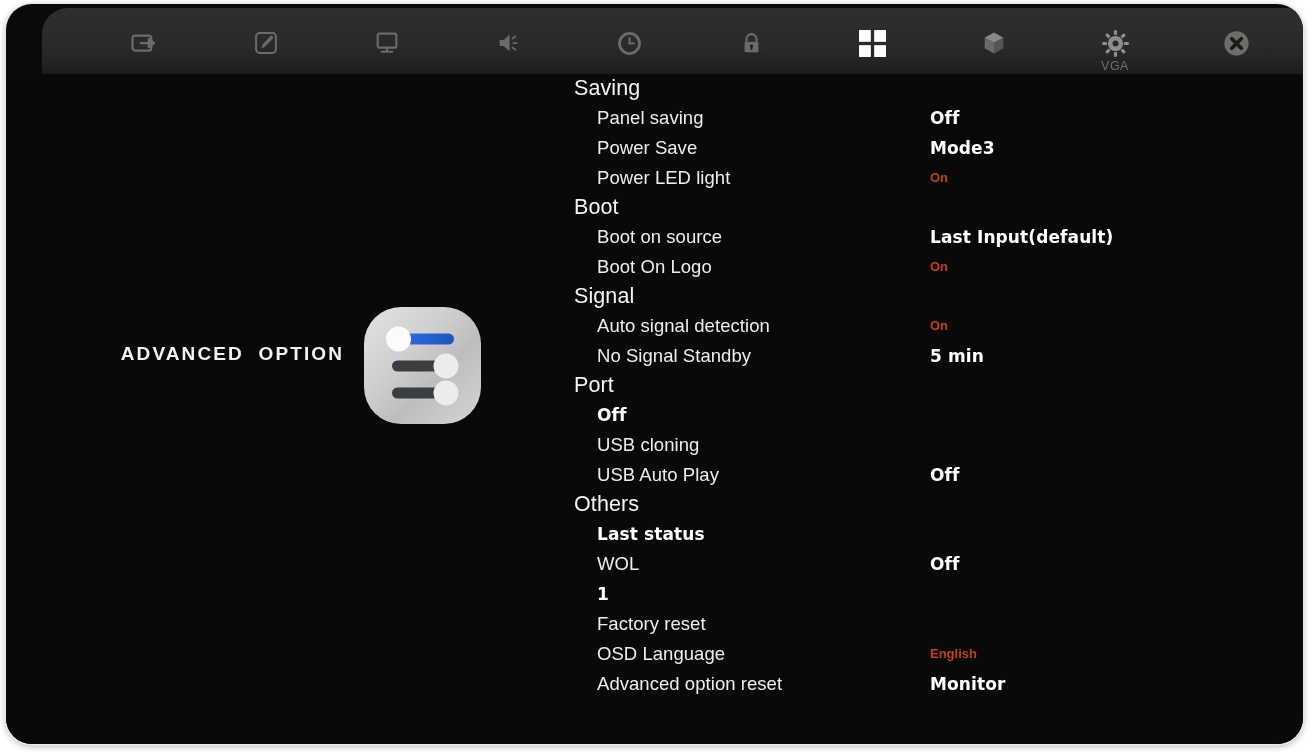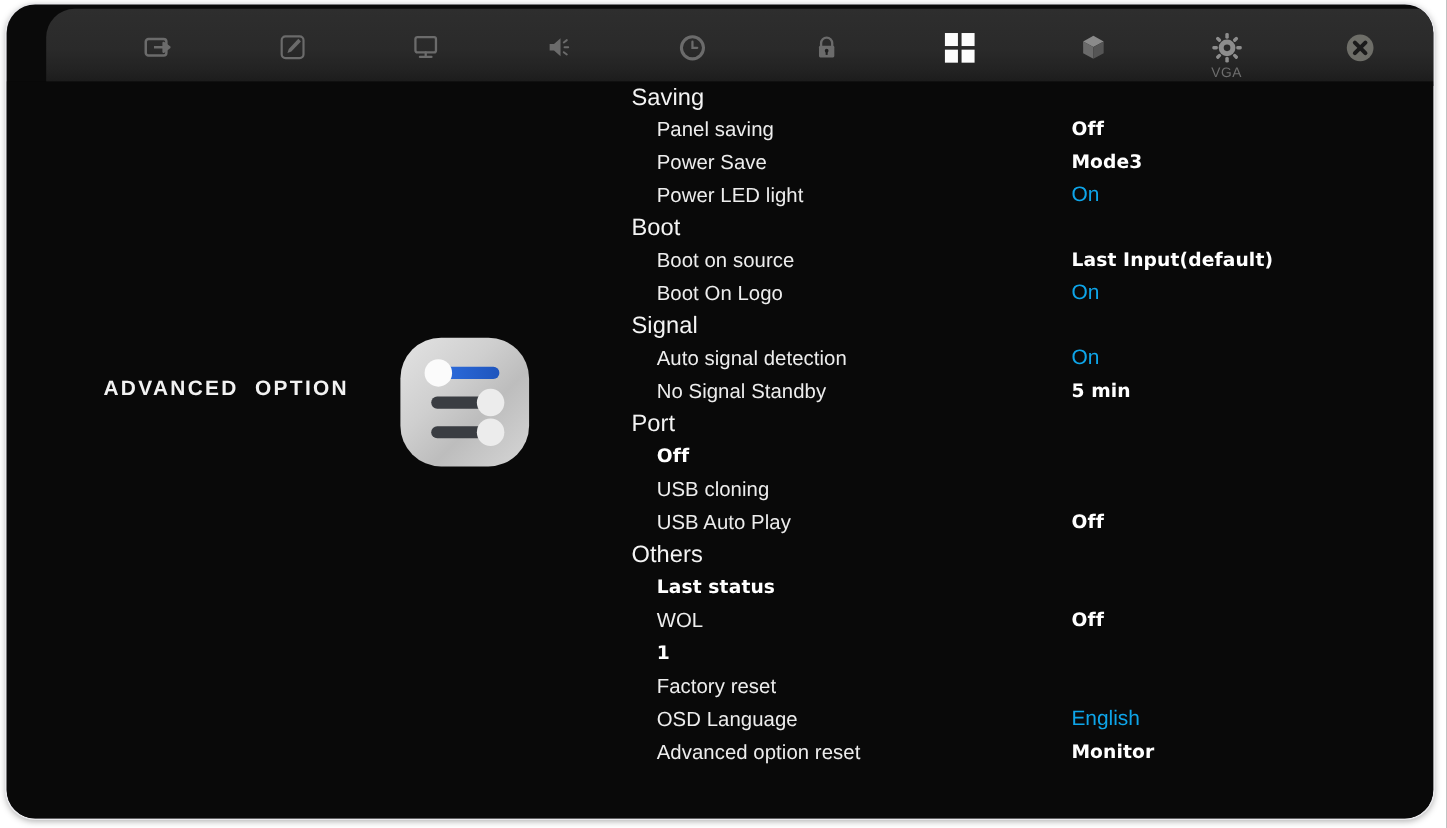--- a/index.html
+++ b/index.html
@@ -101,21 +101,21 @@
     left: 0;
     top: 0;
     width: 545px;
     height: 670px;
   }
   #category-title {
     position: absolute;
     left: 88px;
     top: 269px;
     width: 250px;
-    text-align: left;
+    text-align: right;
     color: #f2f2f2;
     font-size: 19px;
     font-weight: bold;
     letter-spacing: 2.1px;
     font-family: "Liberation Sans", sans-serif;
     white-space: pre;
   }
   #category-icon {
     position: absolute;
     left: 350px;
@@ -142,36 +142,35 @@
     font-weight: normal;
     letter-spacing: 0.1px;
     font-family: "Liberation Sans", sans-serif;
   }
   .opt-row {
     display: flex;
     align-items: center;
     height: 30px;
     line-height: 30px;
     padding-left: 46px;
-    gap: 44px;
   }
   .opt-label {
     color: #ededed;
     font-size: 18.5px;
     flex: 0 0 333px;
     letter-spacing: 0.05px;
     font-family: "Liberation Sans", sans-serif;
   }
   .opt-value {
     color: #ffffff;
     font-size: 18px;
     font-family: "DejaVu Sans", sans-serif;
   }
   .opt-value.bold { font-weight: bold; font-size: 17px; letter-spacing: 0.1px; }
-  .opt-value.plain { font-weight: normal; font-size: 19px; font-family: "Liberation Sans", sans-serif; color: #0ea5e9; }
+  .opt-value.plain { font-weight: bold; font-size: 13px; font-family: "Liberation Sans", sans-serif; color: #c2410c; }
 </style>
 </head>
 <body>
 
 <div id="osd-window">
 
   <div id="top-bar">
     <div class="tab-row">
 
       <div class="tab">

